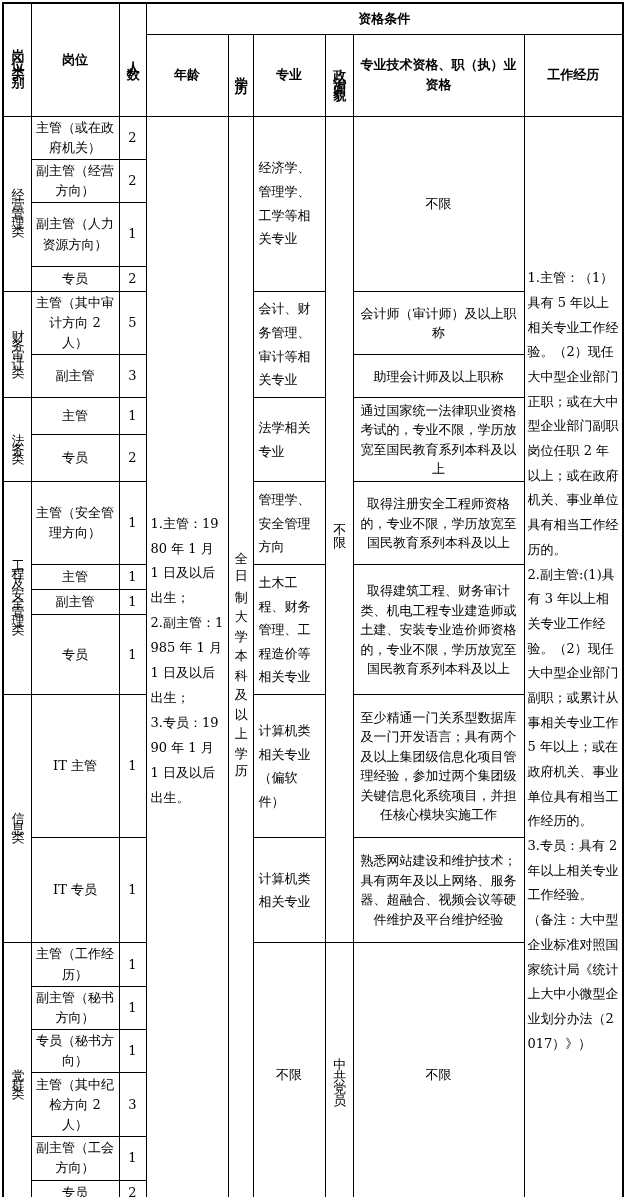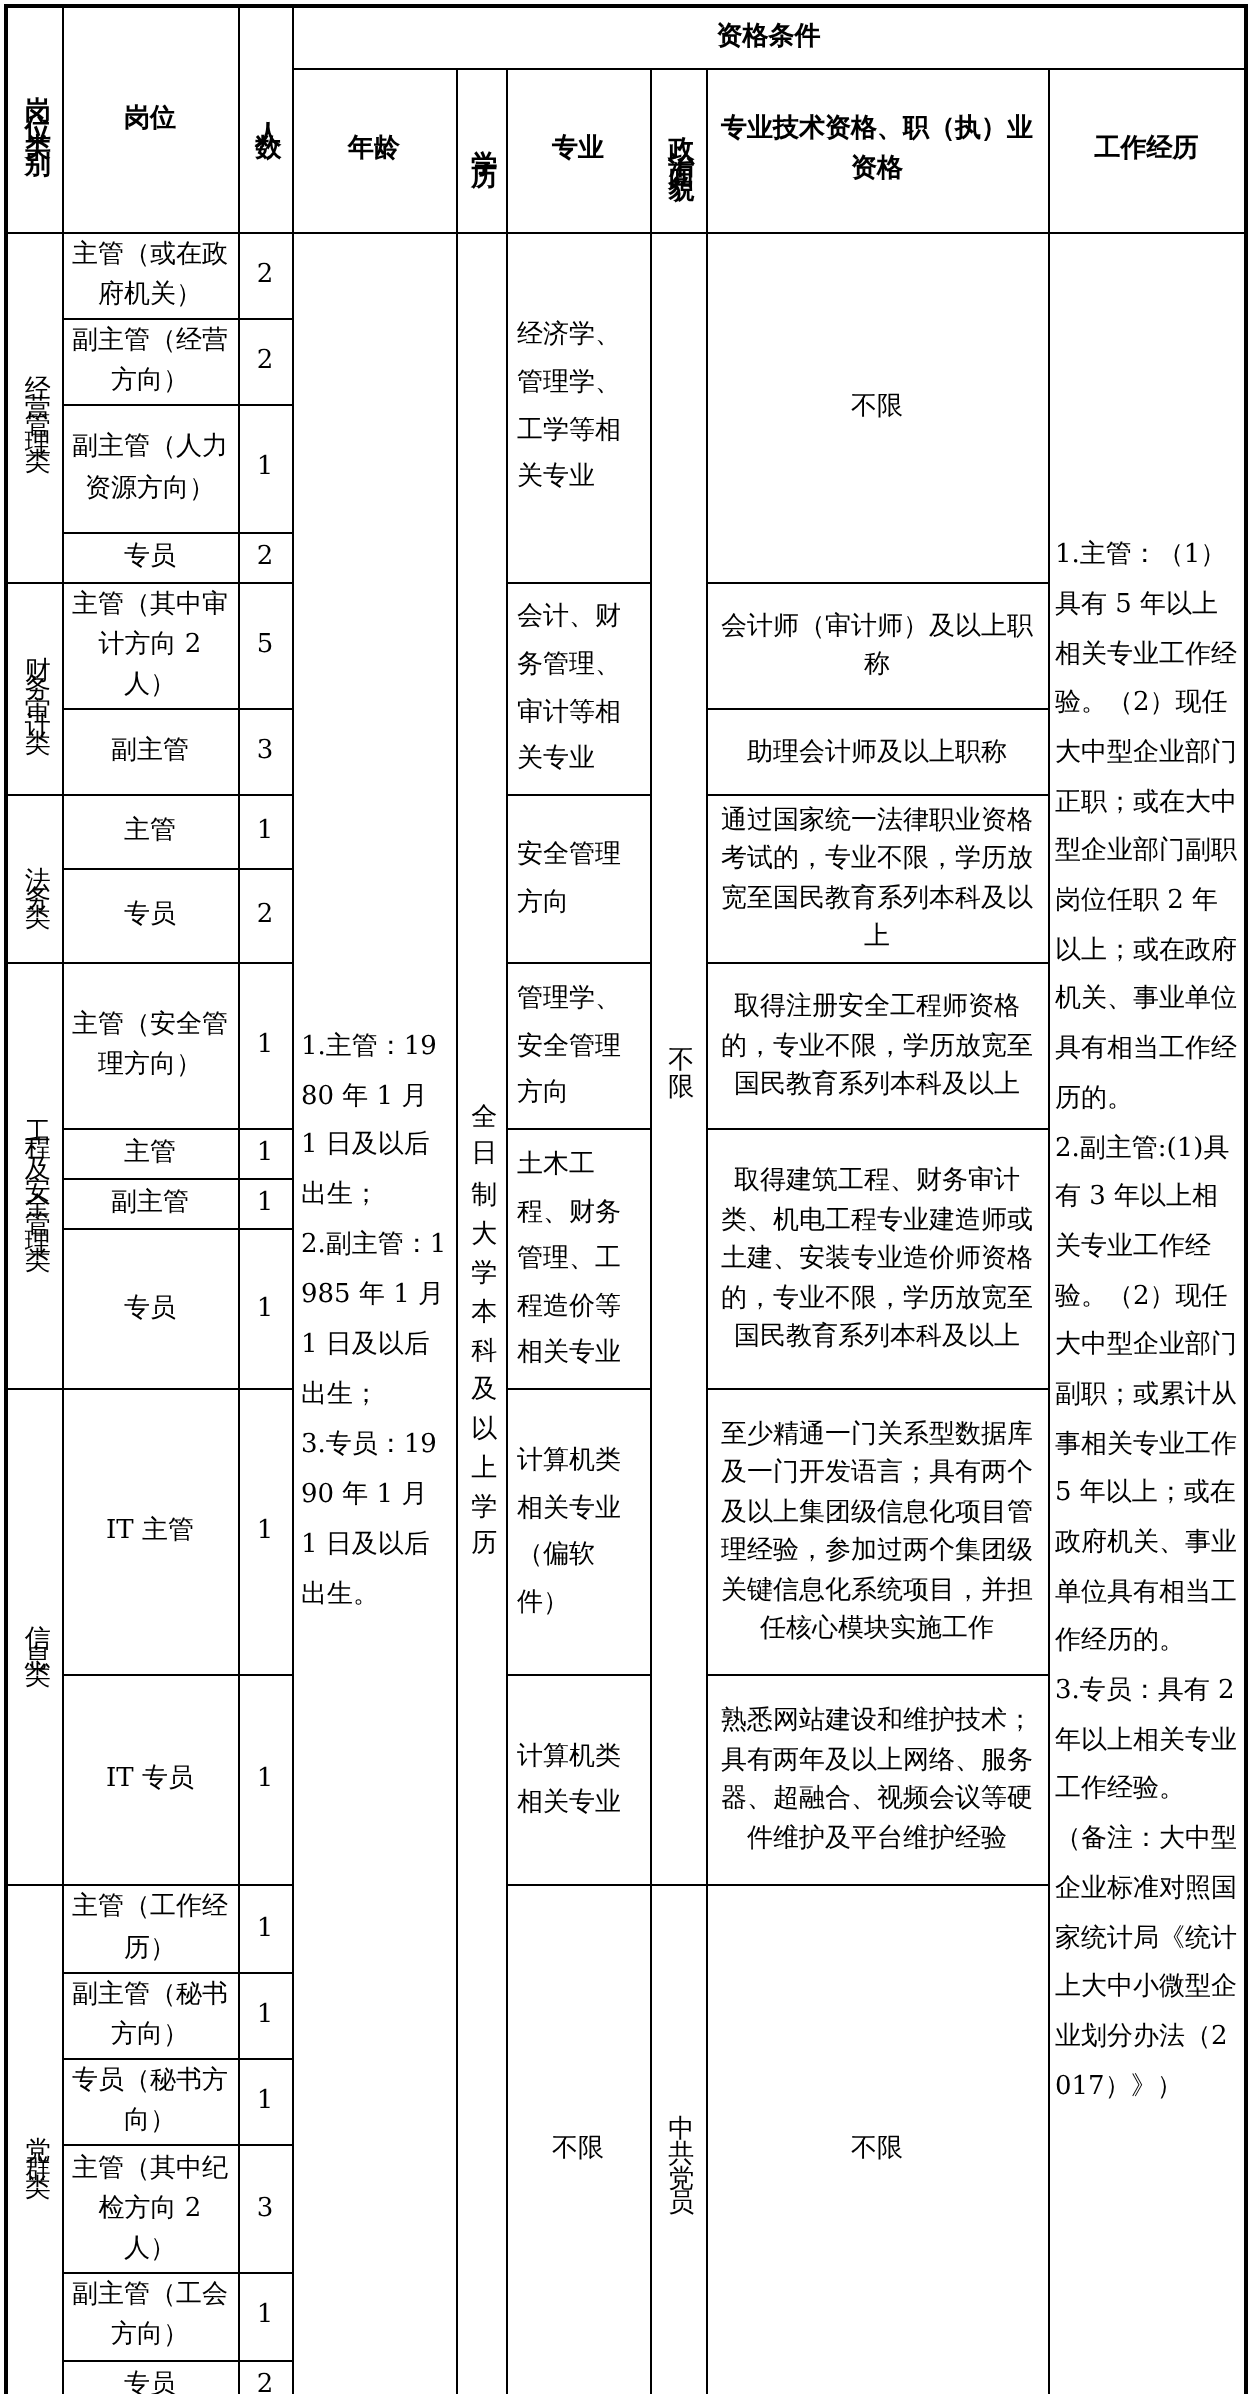--- a/index.html
+++ b/index.html
@@ -117,21 +117,21 @@
   <tr style="height:43px">
     <td>副主管</td>
     <td>3</td>
     <td class="qual">助理会计师及以上职称</td>
   </tr>
 
   <tr style="height:37px">
     <td rowspan="2" class="cat"><span class="v ls-md">法务类</span></td>
     <td>主管</td>
     <td>1</td>
-    <td rowspan="2" class="major">安全管理方向</td>
+    <td rowspan="2" class="major">法学相关专业</td>
     <td rowspan="2" class="qual">通过国家统一法律职业资格考试的，专业不限，学历放宽至国民教育系列本科及以上</td>
   </tr>
   <tr style="height:47px">
     <td>专员</td>
     <td>2</td>
   </tr>
 
   <tr style="height:83px">
     <td rowspan="4" class="cat"><span class="v ls-md">工程及安全管理类</span></td>
     <td>主管（安全管理方向）</td>

